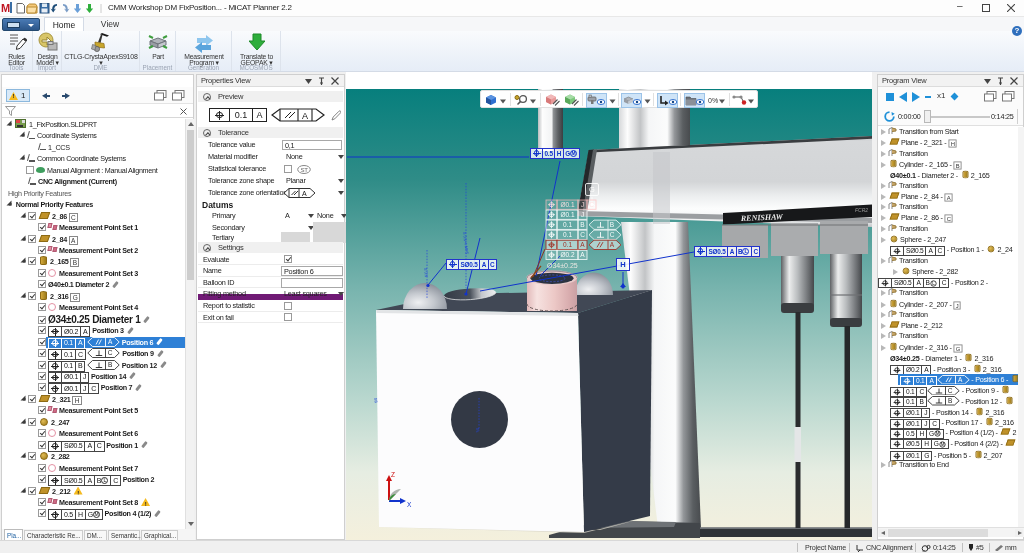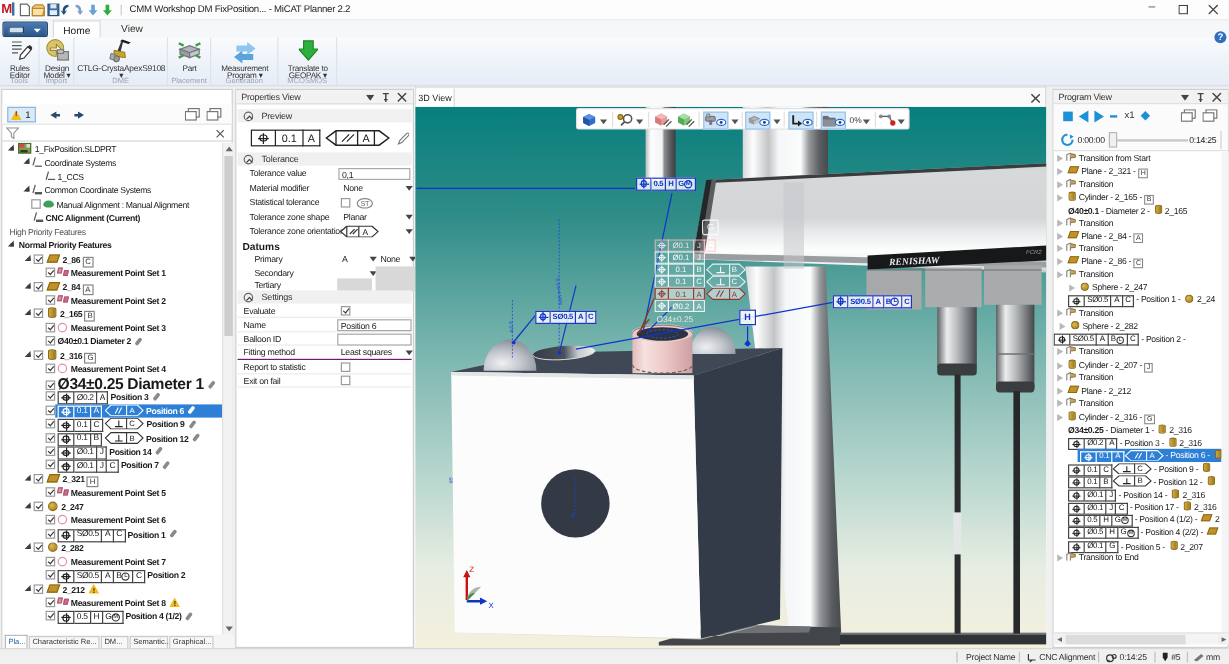--- a/index.html
+++ b/index.html
@@ -214,21 +214,21 @@
 <div class="trow" style="height:11.46px;line-height:11.4px;font-size:7.2px;letter-spacing:-0.28px;padding-left:3px"><span class="exp"></span> <b>Normal Priority Features</b></div>
 <div class="trow" style="height:11.46px;line-height:11.4px;font-size:7.2px;letter-spacing:-0.28px;padding-left:17px"><span class="exp"></span><span class="cb c" style="margin-right:2px"></span><span class="gold-pl" style="margin:0 3px 0 2px"></span><b>2_86</b> <span class="dat">C</span></div>
 <div class="trow" style="height:11.46px;line-height:11.4px;font-size:7.2px;letter-spacing:-0.28px;padding-left:36px"><span class="cb c" style="margin-right:2px"></span><span class="mps" style="margin-right:3px"><i></i><i></i></span><b>Measurement Point Set 1</b></div>
 <div class="trow" style="height:11.46px;line-height:11.4px;font-size:7.2px;letter-spacing:-0.28px;padding-left:17px"><span class="exp"></span><span class="cb c" style="margin-right:2px"></span><span class="gold-pl" style="margin:0 3px 0 2px"></span><b>2_84</b> <span class="dat">A</span></div>
 <div class="trow" style="height:11.46px;line-height:11.4px;font-size:7.2px;letter-spacing:-0.28px;padding-left:36px"><span class="cb c" style="margin-right:2px"></span><span class="mps" style="margin-right:3px"><i></i><i></i></span><b>Measurement Point Set 2</b></div>
 <div class="trow" style="height:11.46px;line-height:11.4px;font-size:7.2px;letter-spacing:-0.28px;padding-left:17px"><span class="exp"></span><span class="cb c" style="margin-right:2px"></span><span class="gold-cy" style="margin:0 3px 0 2px"></span><b>2_165</b> <span class="dat">B</span></div>
 <div class="trow" style="height:11.46px;line-height:11.4px;font-size:7.2px;letter-spacing:-0.28px;padding-left:36px"><span class="cb c" style="margin-right:2px"></span><span class="mps2" style="margin-right:3px"></span><b>Measurement Point Set 3</b></div>
 <div class="trow" style="height:11.46px;line-height:11.4px;font-size:7.2px;letter-spacing:-0.28px;padding-left:36px"><span class="cb c" style="margin-right:2px"></span><b>Ø40±0.1</b> <b>Diameter 2</b><span class="pen"></span></div>
 <div class="trow" style="height:11.46px;line-height:11.4px;font-size:7.2px;letter-spacing:-0.28px;padding-left:17px"><span class="exp"></span><span class="cb c" style="margin-right:2px"></span><span class="gold-cy" style="margin:0 3px 0 2px"></span><b>2_316</b> <span class="dat">G</span></div>
 <div class="trow" style="height:11.46px;line-height:11.4px;font-size:7.2px;letter-spacing:-0.28px;padding-left:36px"><span class="cb c" style="margin-right:2px"></span><span class="mps2" style="margin-right:3px"></span><b>Measurement Point Set 4</b></div>
-<div class="trow" style="height:11.46px;line-height:11.4px;font-size:13px;letter-spacing:-0.28px;padding-left:36px"><span class="cb c" style="margin-right:2px"></span><b>Ø34±0.25</b> <b>Diameter 1</b><span class="pen"></span></div>
+<div class="trow" style="height:11.46px;line-height:11.4px;font-size:10px;letter-spacing:-0.28px;padding-left:36px"><span class="cb c" style="margin-right:2px"></span><b>Ø34±0.25</b> <b>Diameter 1</b><span class="pen"></span></div>
 <div class="trow" style="height:11.46px;line-height:11.4px;font-size:7.2px;letter-spacing:-0.28px;padding-left:36px"><span class="cb c" style="margin-right:2px"></span><span class="fcf">
           <span>
             <span class="ps"></span>
           </span>
           <span>Ø0.2</span>
           <span>A</span>
         </span> <b>Position 3</b><span class="pen"></span></div>
 <div class="trow" style="height:11.46px;line-height:11.4px;font-size:7.2px;letter-spacing:-0.28px;padding-left:36px;background:linear-gradient(#2e80d6,#2e80d6) 44px 0/140px 100% no-repeat"><span class="cb c" style="margin-right:2px"></span><span class="fcf sel">
           <span>
             <span class="ps w"></span>
@@ -417,41 +417,35 @@
       <span class="cb c" style="position:absolute;left:86px;top:1.5px"></span>
     </div>
  <div class="prow" style="top:190.2px;border-bottom:1px solid #ececec">
       <span class="plabel" style="left:5px">Name</span>
       <span class="pinput" style="left:83px;width:62px">Position 6</span>
     </div>
  <div class="prow" style="top:201.8px;border-bottom:1px solid #ececec">
       <span class="plabel" style="left:5px">Balloon ID</span>
       <span class="pinput" style="left:83px;width:62px"></span>
     </div>
- <div class="prow" style="top:213.4px;border-bottom:1px solid #701a75">
+ <div class="prow" style="top:213.4px;border-bottom:6px solid #701a75">
       <span class="plabel" style="left:5px">Fitting method</span>
       <span class="a" style="left:86px">Least squares</span>
       <span class="dd" style="left:140px;top:4px"></span>
     </div>
  <div class="prow" style="top:225px;border-bottom:1px solid #ececec">
       <span class="plabel" style="left:5px">Report to statistic</span>
       <span class="cb" style="position:absolute;left:86px;top:1.5px"></span>
     </div>
  <div class="prow" style="top:236.6px;border-bottom:1px solid #ececec">
       <span class="plabel" style="left:5px">Exit on fail</span>
       <span class="cb" style="position:absolute;left:86px;top:1.5px"></span>
     </div>
 </div>
 <div class="a" id="view3d" style="left:346px;top:72px;width:526px;height:468px;background:#fff">
- <div class="a" style="left:0;top:0;width:526px;height:17px;background:#fafafa;border:1px solid #d8d8d8;border-bottom:0">
-  <div class="a" style="left:0;top:1px;width:32px;height:16px;background:#fff;border-right:1px solid #d8d8d8;font-size:7.5px;line-height:15px;text-align:center;color:#222">3D View</div>
-  <svg class="a" style="right:4px;top:5px" width="8" height="8">
-        <path d="M0.5 0.5l7 7M7.5 0.5l-7 7" stroke="#444" stroke-width="1.2"></path>
-      </svg>
- </div>
  <svg class="a" style="left:0;top:17px" width="526" height="451" viewBox="346 89 526 451">
   <defs>
    <linearGradient id="bg" x1="0" y1="0" x2="0" y2="1">
     <stop offset="0" stop-color="#077f7d"></stop>
           <stop offset="0.2" stop-color="#2f8c87"></stop>
     <stop offset="0.45" stop-color="#7ab5af"></stop>
           <stop offset="0.7" stop-color="#bcd9d0"></stop>
     <stop offset="0.85" stop-color="#e6ede2"></stop>
           <stop offset="0.95" stop-color="#f0efdf"></stop>
           <stop offset="1" stop-color="#f4f0dc"></stop>
@@ -823,34 +817,34 @@
  <div class="prow2" style="height:10.76px;line-height:10.7px;padding-left:3px"><span class="exp2"></span><span class="gold-pl" style="margin:0 2px;transform:skewX(-20deg) scale(.85)"></span>Plane - 2_84 -  <span class="dat" style="transform:scale(.9)">A</span></div>
  <div class="prow2" style="height:10.76px;line-height:10.7px;padding-left:3px"><span class="exp2"></span><svg width="10" height="8" style="vertical-align:-1px;margin-right:1px">
           <path d="M1 7V2l3-1.5V7" fill="none" stroke="#888" stroke-width="1"></path>
           <path d="M4 1l4 1v2l-4 .5" fill="#c8a66a" stroke="#977c3e"></path>
         </svg>Transition</div>
  <div class="prow2" style="height:10.76px;line-height:10.7px;padding-left:3px"><span class="exp2"></span><span class="gold-pl" style="margin:0 2px;transform:skewX(-20deg) scale(.85)"></span>Plane - 2_86 -  <span class="dat" style="transform:scale(.9)">C</span></div>
  <div class="prow2" style="height:10.76px;line-height:10.7px;padding-left:3px"><span class="exp2"></span><svg width="10" height="8" style="vertical-align:-1px;margin-right:1px">
           <path d="M1 7V2l3-1.5V7" fill="none" stroke="#888" stroke-width="1"></path>
           <path d="M4 1l4 1v2l-4 .5" fill="#c8a66a" stroke="#977c3e"></path>
         </svg>Transition</div>
- <div class="prow2" style="height:10.76px;line-height:10.7px;padding-left:13px"><span class="exp2"></span><span class="gold-sp" style="margin:0 2px;transform:scale(.85)"></span>Sphere - 2_247</div>
+ <div class="prow2" style="height:10.76px;line-height:10.7px;padding-left:3px"><span class="exp2"></span><span class="gold-sp" style="margin:0 2px;transform:scale(.85)"></span>Sphere - 2_247</div>
  <div class="prow2" style="height:10.76px;line-height:10.7px;padding-left:12px"><span class="fcf" style="height:10px;font-size:6.6px">
           <span>
             <span class="ps" style="transform:scale(.85)"></span>
           </span>
           <span>SØ0.5</span>
           <span>A</span>
           <span>C</span>
         </span> - Position 1 - <span class="gold-sp" style="margin:0 2px;transform:scale(.85)"></span>2_24</div>
  <div class="prow2" style="height:10.76px;line-height:10.7px;padding-left:3px"><span class="exp2"></span><svg width="10" height="8" style="vertical-align:-1px;margin-right:1px">
           <path d="M1 7V2l3-1.5V7" fill="none" stroke="#888" stroke-width="1"></path>
           <path d="M4 1l4 1v2l-4 .5" fill="#c8a66a" stroke="#977c3e"></path>
         </svg>Transition</div>
- <div class="prow2" style="height:10.76px;line-height:10.7px;padding-left:5px"><span class="exp2"></span><span class="gold-sp" style="margin:0 2px;transform:scale(.85)"></span>Sphere - 2_282</div>
+ <div class="prow2" style="height:10.76px;line-height:10.7px;padding-left:15px"><span class="exp2"></span><span class="gold-sp" style="margin:0 2px;transform:scale(.85)"></span>Sphere - 2_282</div>
  <div class="prow2" style="height:10.76px;line-height:10.7px;"><span class="fcf" style="height:10px;font-size:6.6px">
           <span>
             <span class="ps" style="transform:scale(.85)"></span>
           </span>
           <span>SØ0.5</span>
           <span>A</span>
           <span>B<span class="circ" style="transform:scale(.9)">L</span></span>
           <span>C</span>
         </span> - Position 2 - </div>
  <div class="prow2" style="height:10.76px;line-height:10.7px;padding-left:3px"><span class="exp2"></span><svg width="10" height="8" style="vertical-align:-1px;margin-right:1px">

